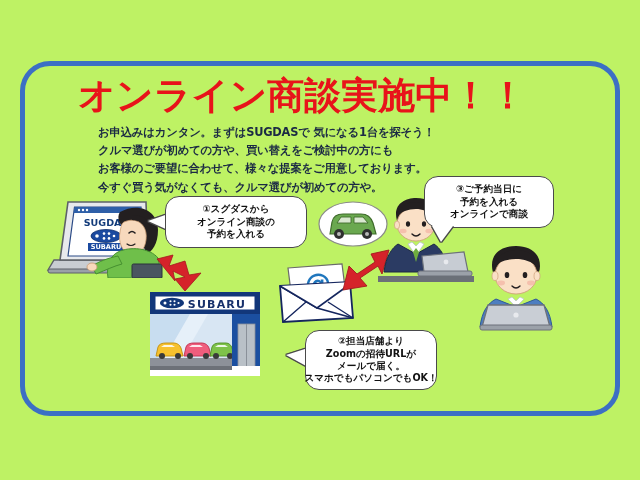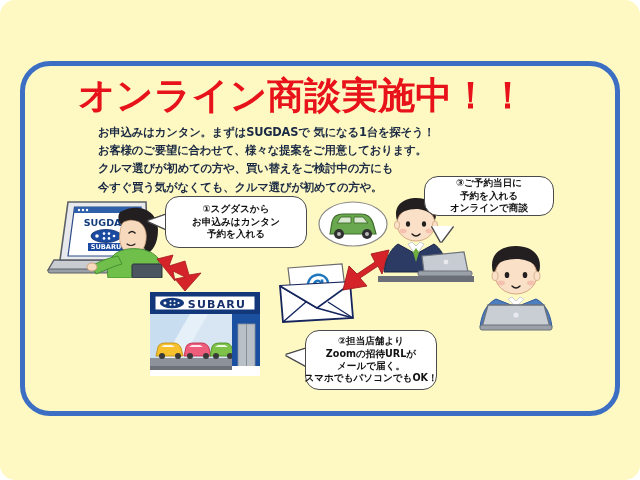--- a/index.html
+++ b/index.html
@@ -1,20 +1,20 @@
 <!DOCTYPE html>
 <html><head>
 <meta charset="utf-8">
 <style>
   html,body{margin:0;padding:0;}
   body{
     width:640px;height:480px;background:#ffffff;overflow:hidden;
     font-family:"Liberation Sans","DejaVu Sans",sans-serif;
   }
-  #stage{position:relative;width:640px;height:480px;background:#fef9c3;border-radius:15px;}
+  #stage{position:relative;width:640px;height:480px;background:#bef264;}
 
   
   .frame{
     position:absolute;left:20px;top:61px;width:600px;height:355px;
     border:5px solid #3c6fc4;border-radius:30px;box-sizing:border-box;
     background:transparent;
   }
 
   
   .headline{
@@ -37,21 +37,21 @@
     position:absolute;box-sizing:border-box;background:#ffffff;
     border:1.6px solid #4a4a4a;border-radius:14px;
     font-size:9.6px;line-height:12.4px;font-weight:bold;color:#111;
     text-align:center;display:flex;flex-direction:column;
     align-items:center;justify-content:center;
     font-family:"DejaVu Sans","Liberation Sans",sans-serif;
     white-space:nowrap;
   }
   .bubble div{margin:0;}
   .b1{left:165px;top:196px;width:142px;height:52px;}
-  .b3{left:424px;top:176px;width:130px;height:40px;}
+  .b3{left:424px;top:176px;width:130px;height:52px;}
   .b2{left:305px;top:330px;width:132px;height:60px;}
 
   
   .tail{position:absolute;width:0;height:0;}
   .tail-b1{left:148px;top:214px;
     border-top:7px solid transparent;border-bottom:9px solid transparent;
     border-right:20px solid #ffffff;
     filter:drop-shadow(-1px 0 0 #4a4a4a) drop-shadow(0 1px 0 #4a4a4a) drop-shadow(0 -1px 0 #4a4a4a);}
   .tail-b3{left:432px;top:226px;
     border-left:9px solid transparent;border-right:12px solid transparent;
@@ -73,22 +73,22 @@
 <body>
 
 <div id="stage">
 
   <div class="frame"></div>
 
   <div class="headline">オンライン商談実施中！！</div>
 
   <div class="body-copy">
     <div>お申込みはカンタン。まずはSUGDASで 気になる1台を探そう！</div>
+    <div>クルマ選びが初めての方や、買い替えをご検討中の方にも</div>
     <div>お客様のご要望に合わせて、様々な提案をご用意しております。</div>
-    <div>クルマ選びが初めての方や、買い替えをご検討中の方にも</div>
     <div>今すぐ買う気がなくても、クルマ選びが初めての方や。</div>
   </div>
 
   <div class="art" style="left:46px;top:186px;">
     <svg width="120" height="92" viewBox="0 0 120 92">
 
       <path d="M8 74 L104 74 L112 84 L2 84 Z" fill="#c9cdd2" stroke="#5d6168" stroke-width="1.4"></path>
       <rect x="2" y="83" width="110" height="4" rx="2" fill="#9aa0a8" stroke="#5d6168" stroke-width="1"></rect>
 
       <path d="M14 74 L22 16 L100 16 L102 74 Z" fill="#e7e9ec" stroke="#5d6168" stroke-width="1.6"></path>
@@ -130,21 +130,21 @@
 
       <ellipse cx="46" cy="81" rx="5" ry="4" fill="#f7d9bd" stroke="#c99a72" stroke-width="0.8"></ellipse>
 
       <rect x="86" y="78" width="30" height="14" rx="1.5" fill="#4a5560" stroke="#2b333b" stroke-width="1"></rect>
     </svg>
   </div>
 
   <div class="tail tail-b1"></div>
   <div class="bubble b1">
     <div>①スグダスから</div>
-    <div>お申込みはカンタン</div>
+    <div>オンライン商談の</div>
     <div>予約を入れる</div>
   </div>
 
   <div class="art" style="left:155px;top:253px;">
     <svg width="48" height="40" viewBox="0 0 48 40">
       <path d="M2 6 L18 2 L14 13 L30 8 L34 22 L46 20 L30 38 L20 26 L30 24 L18 18 L20 28 Z" fill="#d5232a" stroke="#a5171d" stroke-width="0.8" stroke-linejoin="round"></path>
     </svg>
   </div>
 
   <div class="shop">

